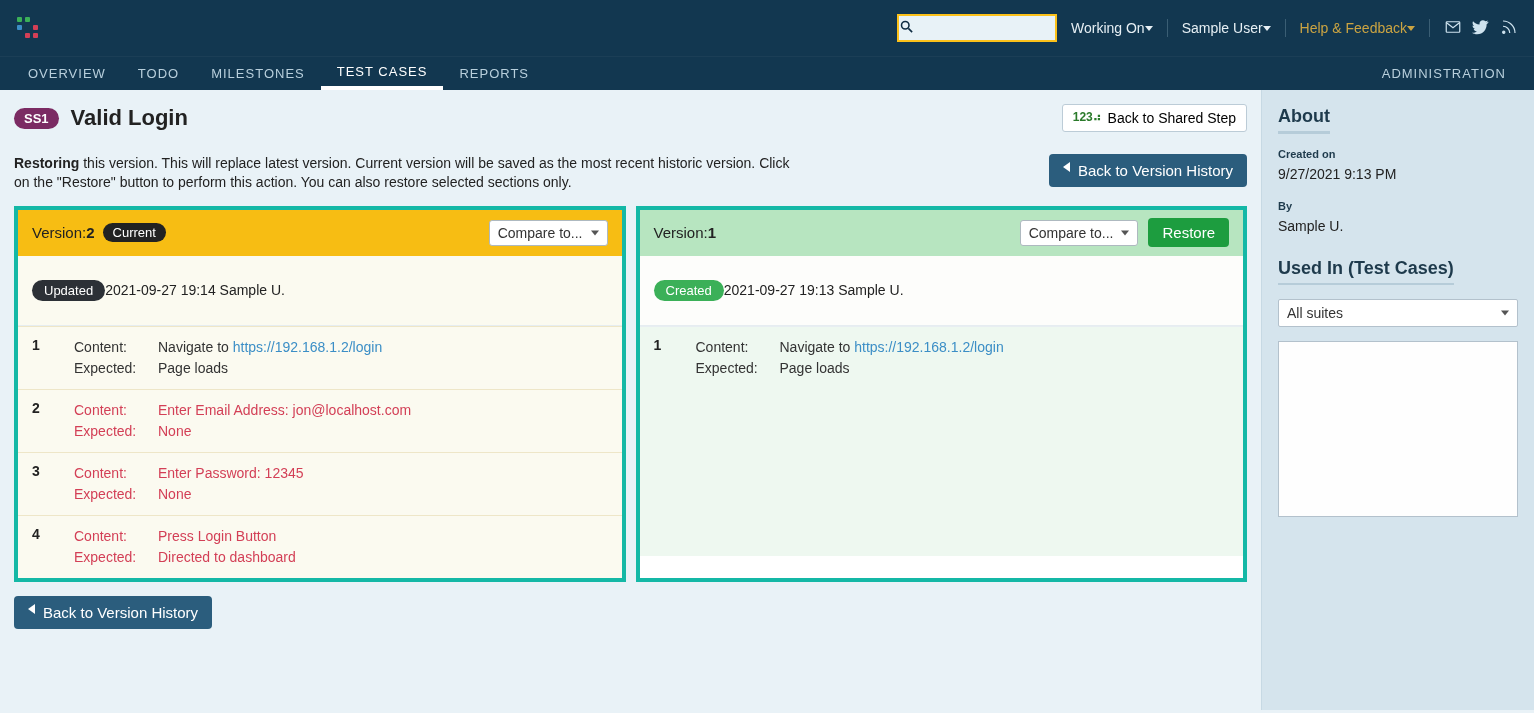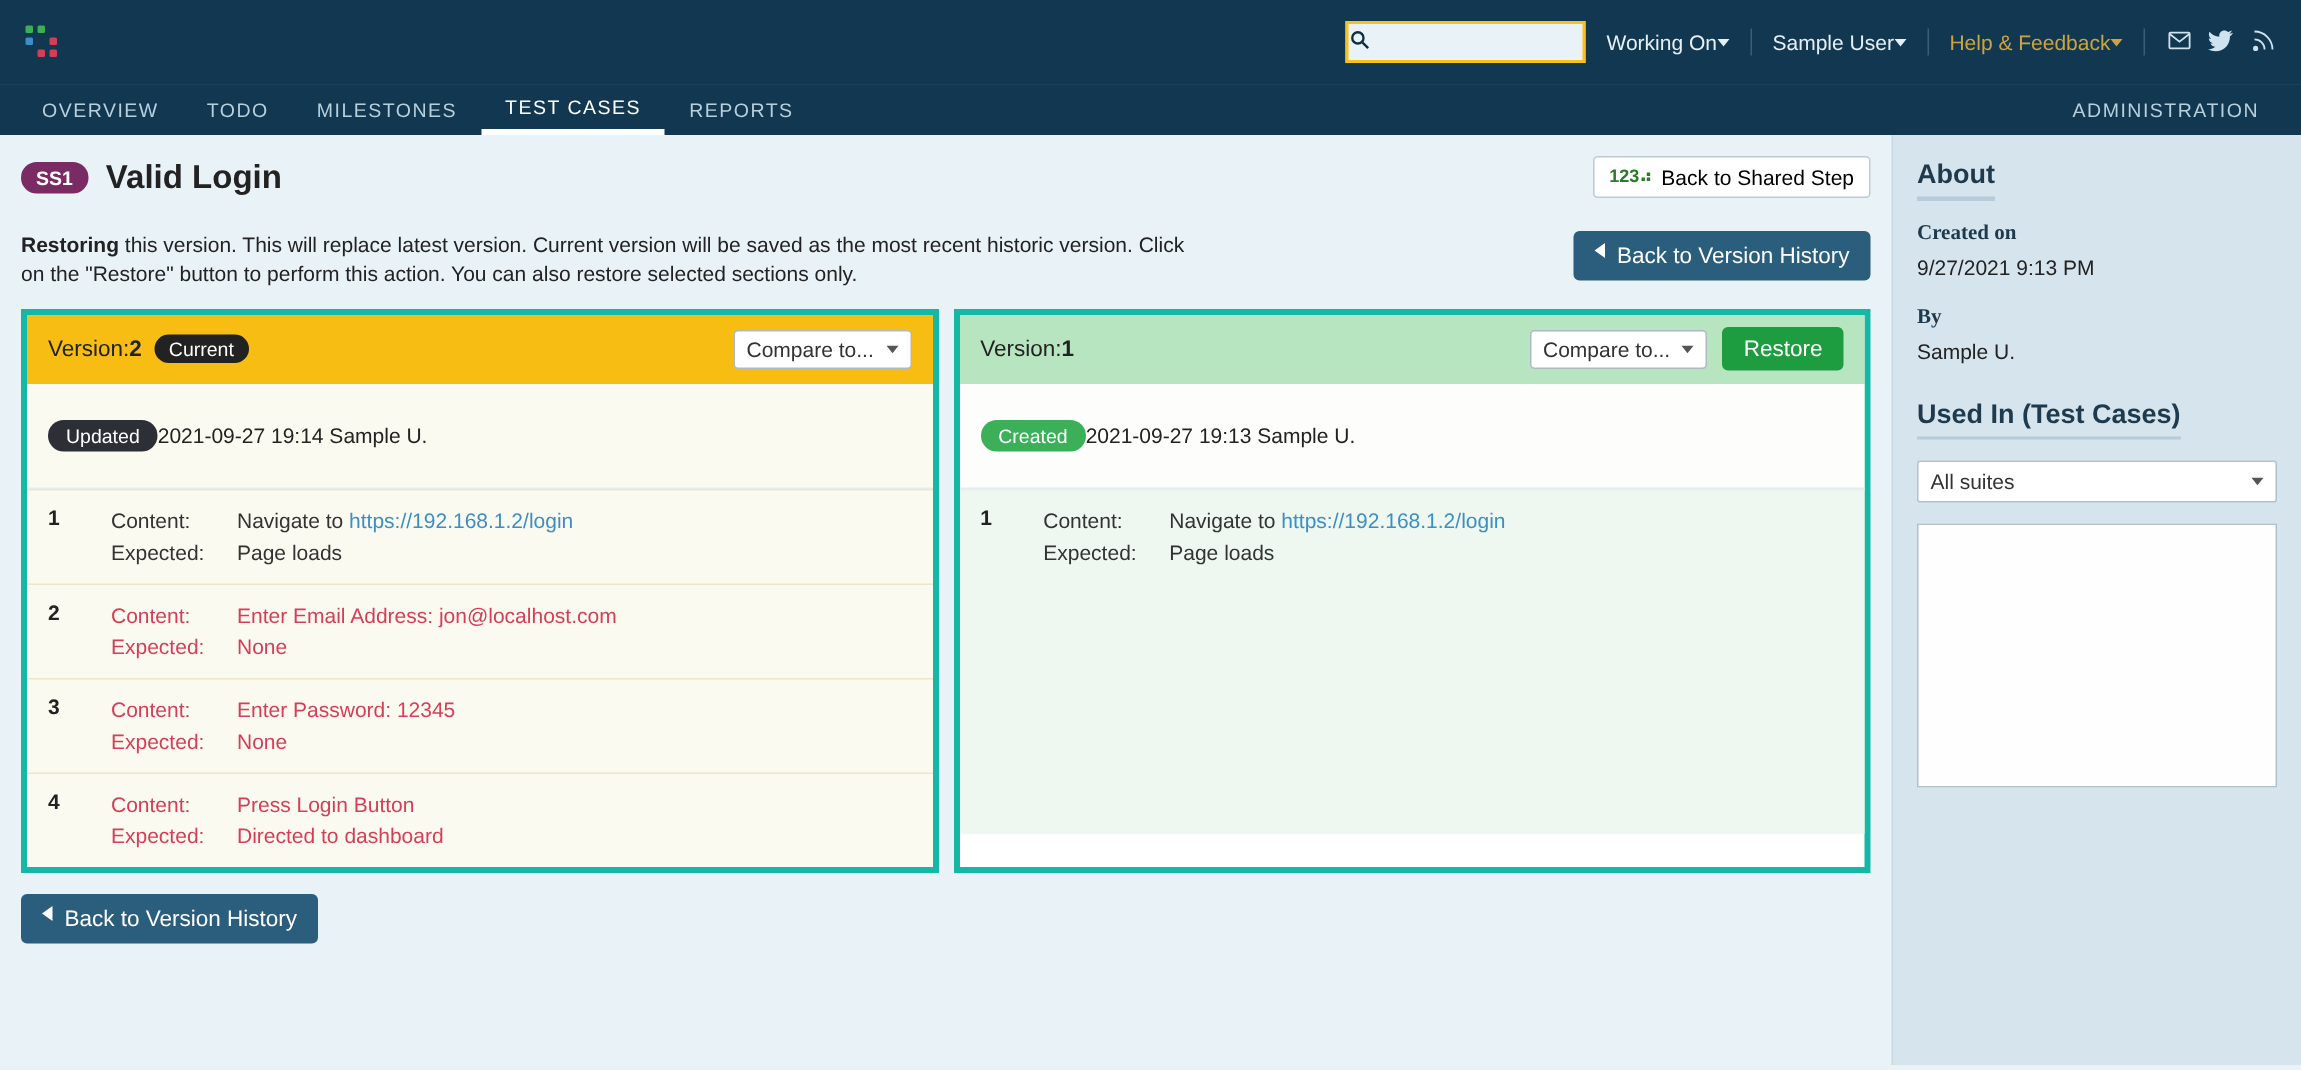--- a/index.html
+++ b/index.html
@@ -241,21 +241,21 @@
   
   .side-heading {
     font-size: 18px; font-weight:bold; color:#1e3a4c;
     border-bottom: 3px solid #b6ccd9;
     display:inline-block;
     padding-bottom: 4px;
     margin-bottom: 14px;
     width: 52px;
   }
   .side-heading.full { width:auto; border-bottom-width:2px; }
-  .side-label { font-size:14px; font-weight:bold; color:#1e3a4c; margin-bottom:6px;font-family:Liberation Serif, serif; }
+  .side-label { font-size:11px; font-weight:bold; color:#1e3a4c; margin-bottom:6px; }
   .side-value { font-size:14px; margin-bottom:18px; color:#222;}
   .side-select {
     width:100%;
     background:#fff; border:1px solid #b3c1cc; border-radius:2px;
     padding:5px 24px 5px 8px; font-size:14px; position:relative; cursor:pointer;
     margin-bottom:14px;
   }
   .side-select::after {
     content:""; position:absolute; right:8px; top:50%; transform:translateY(-50%);
     width:0;height:0;border-left:4px solid transparent;border-right:4px solid transparent;border-top:5px solid #555;

